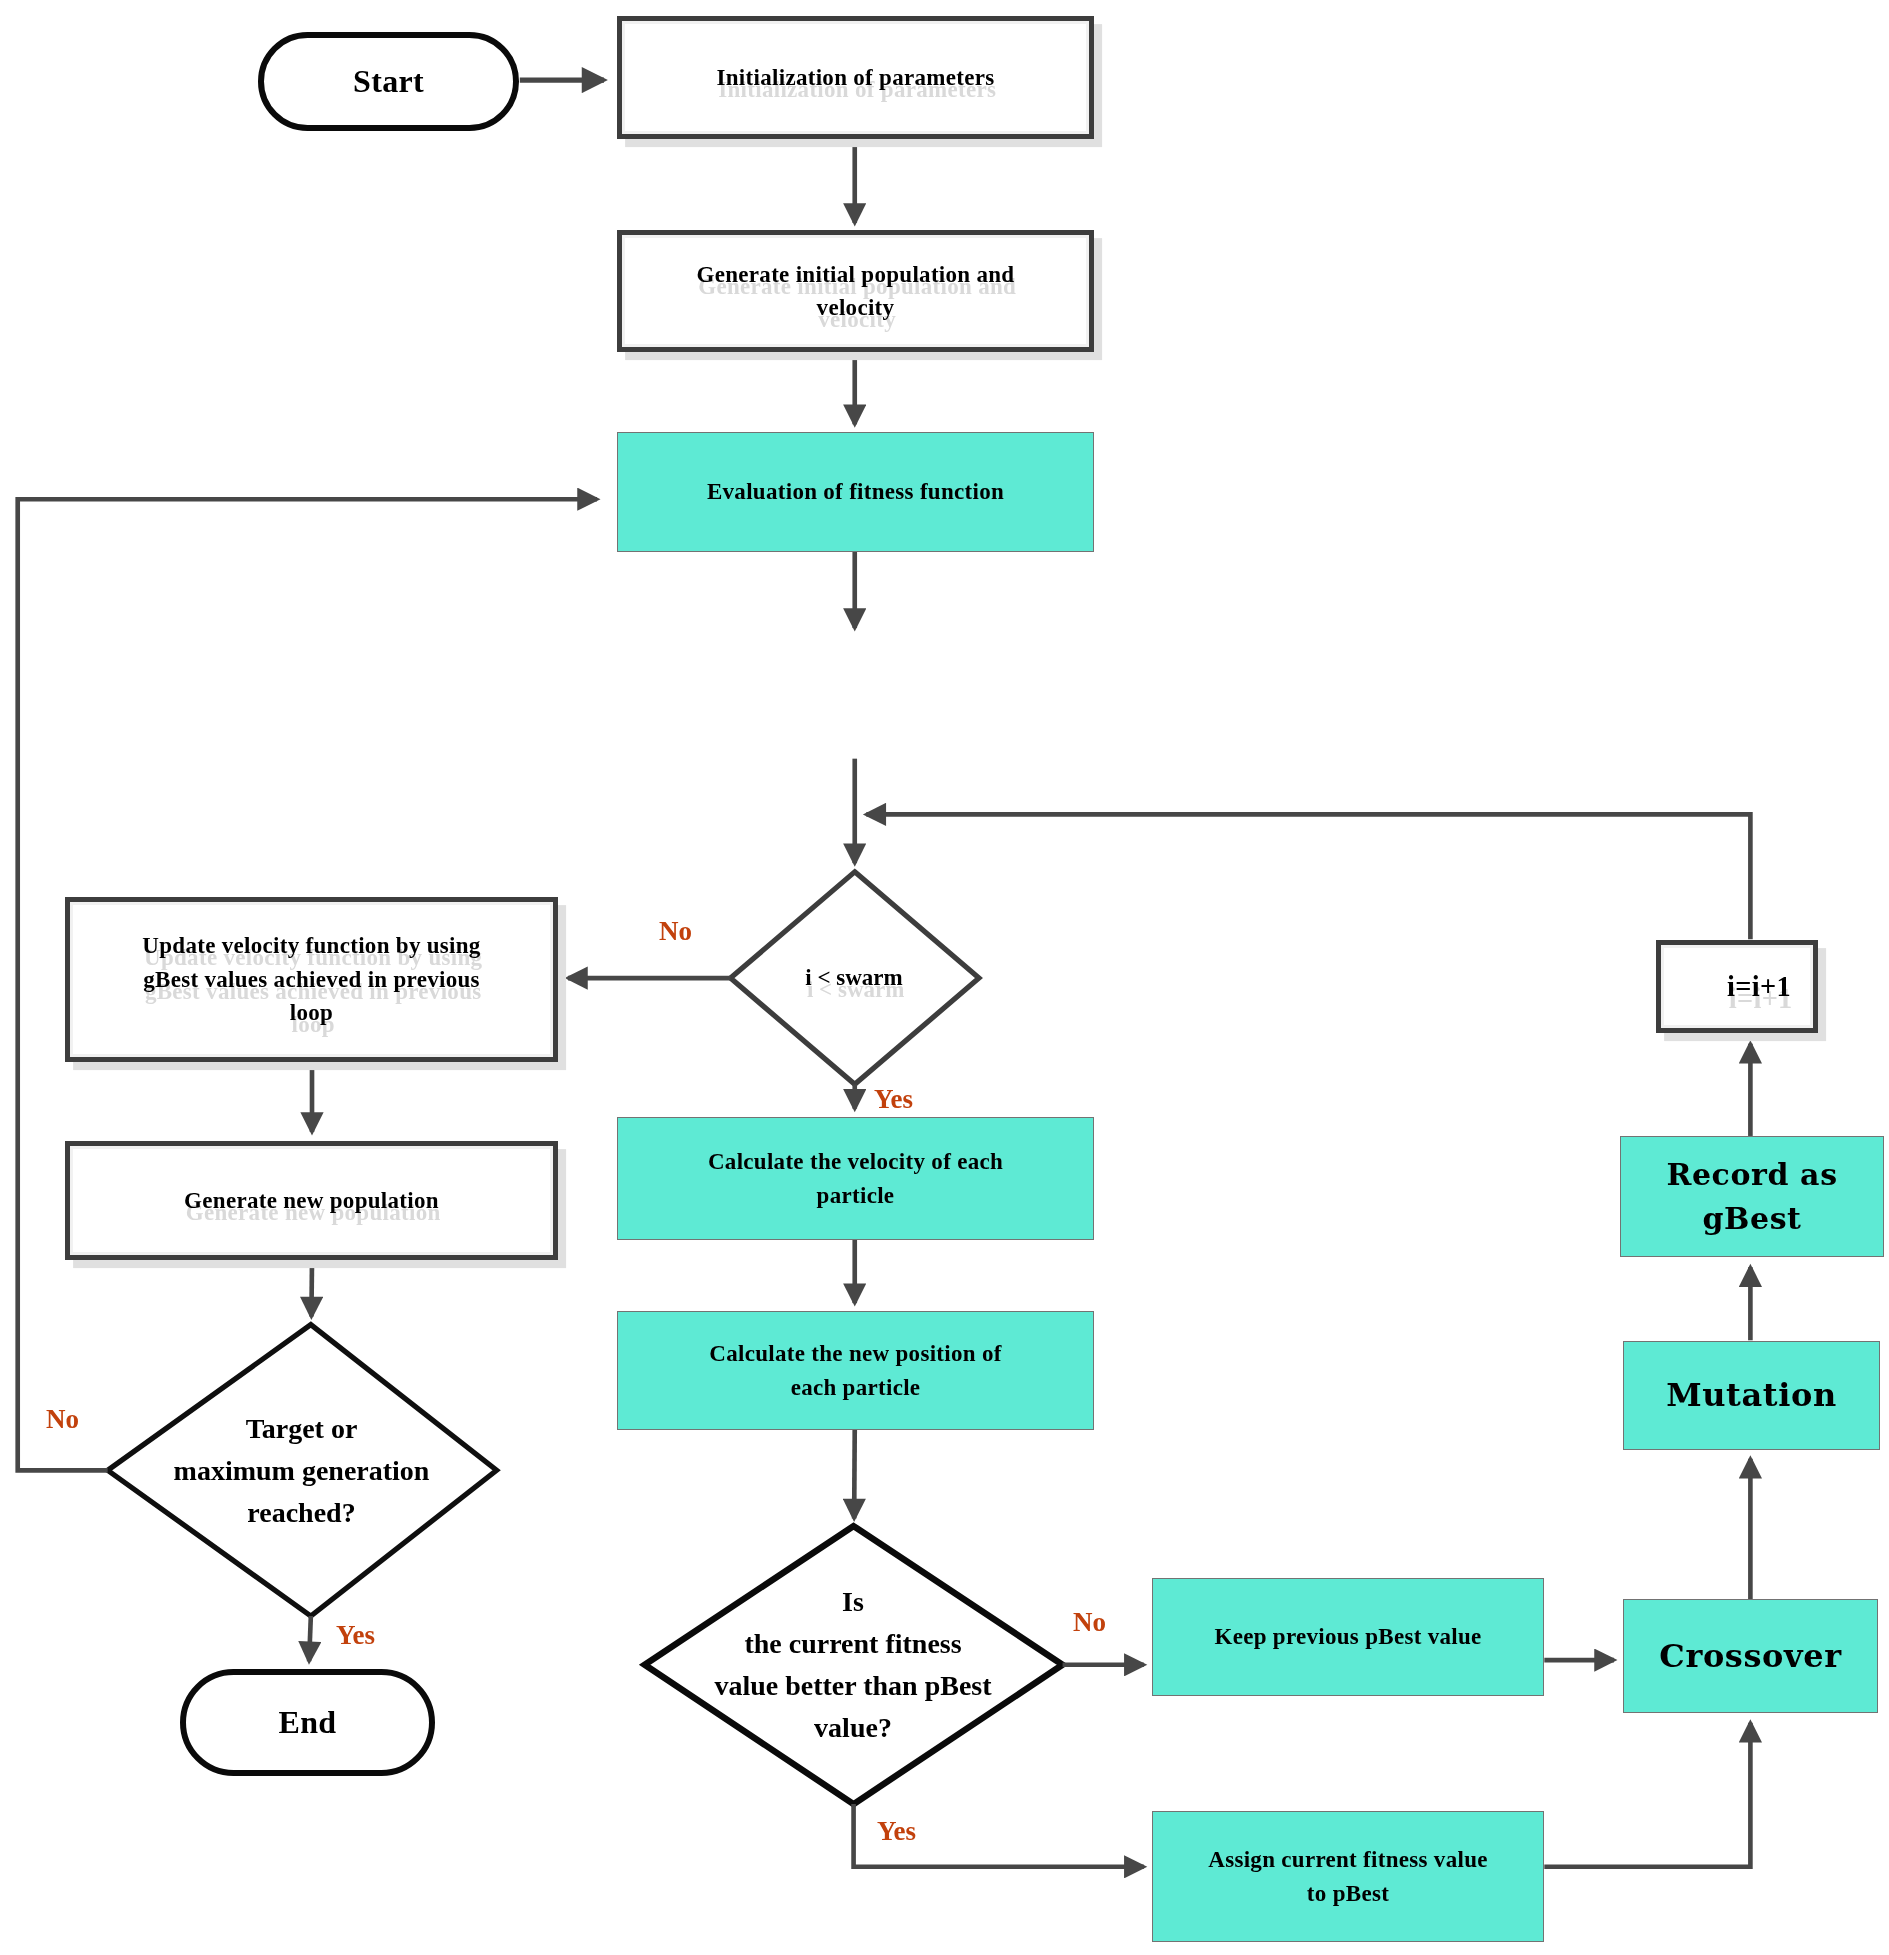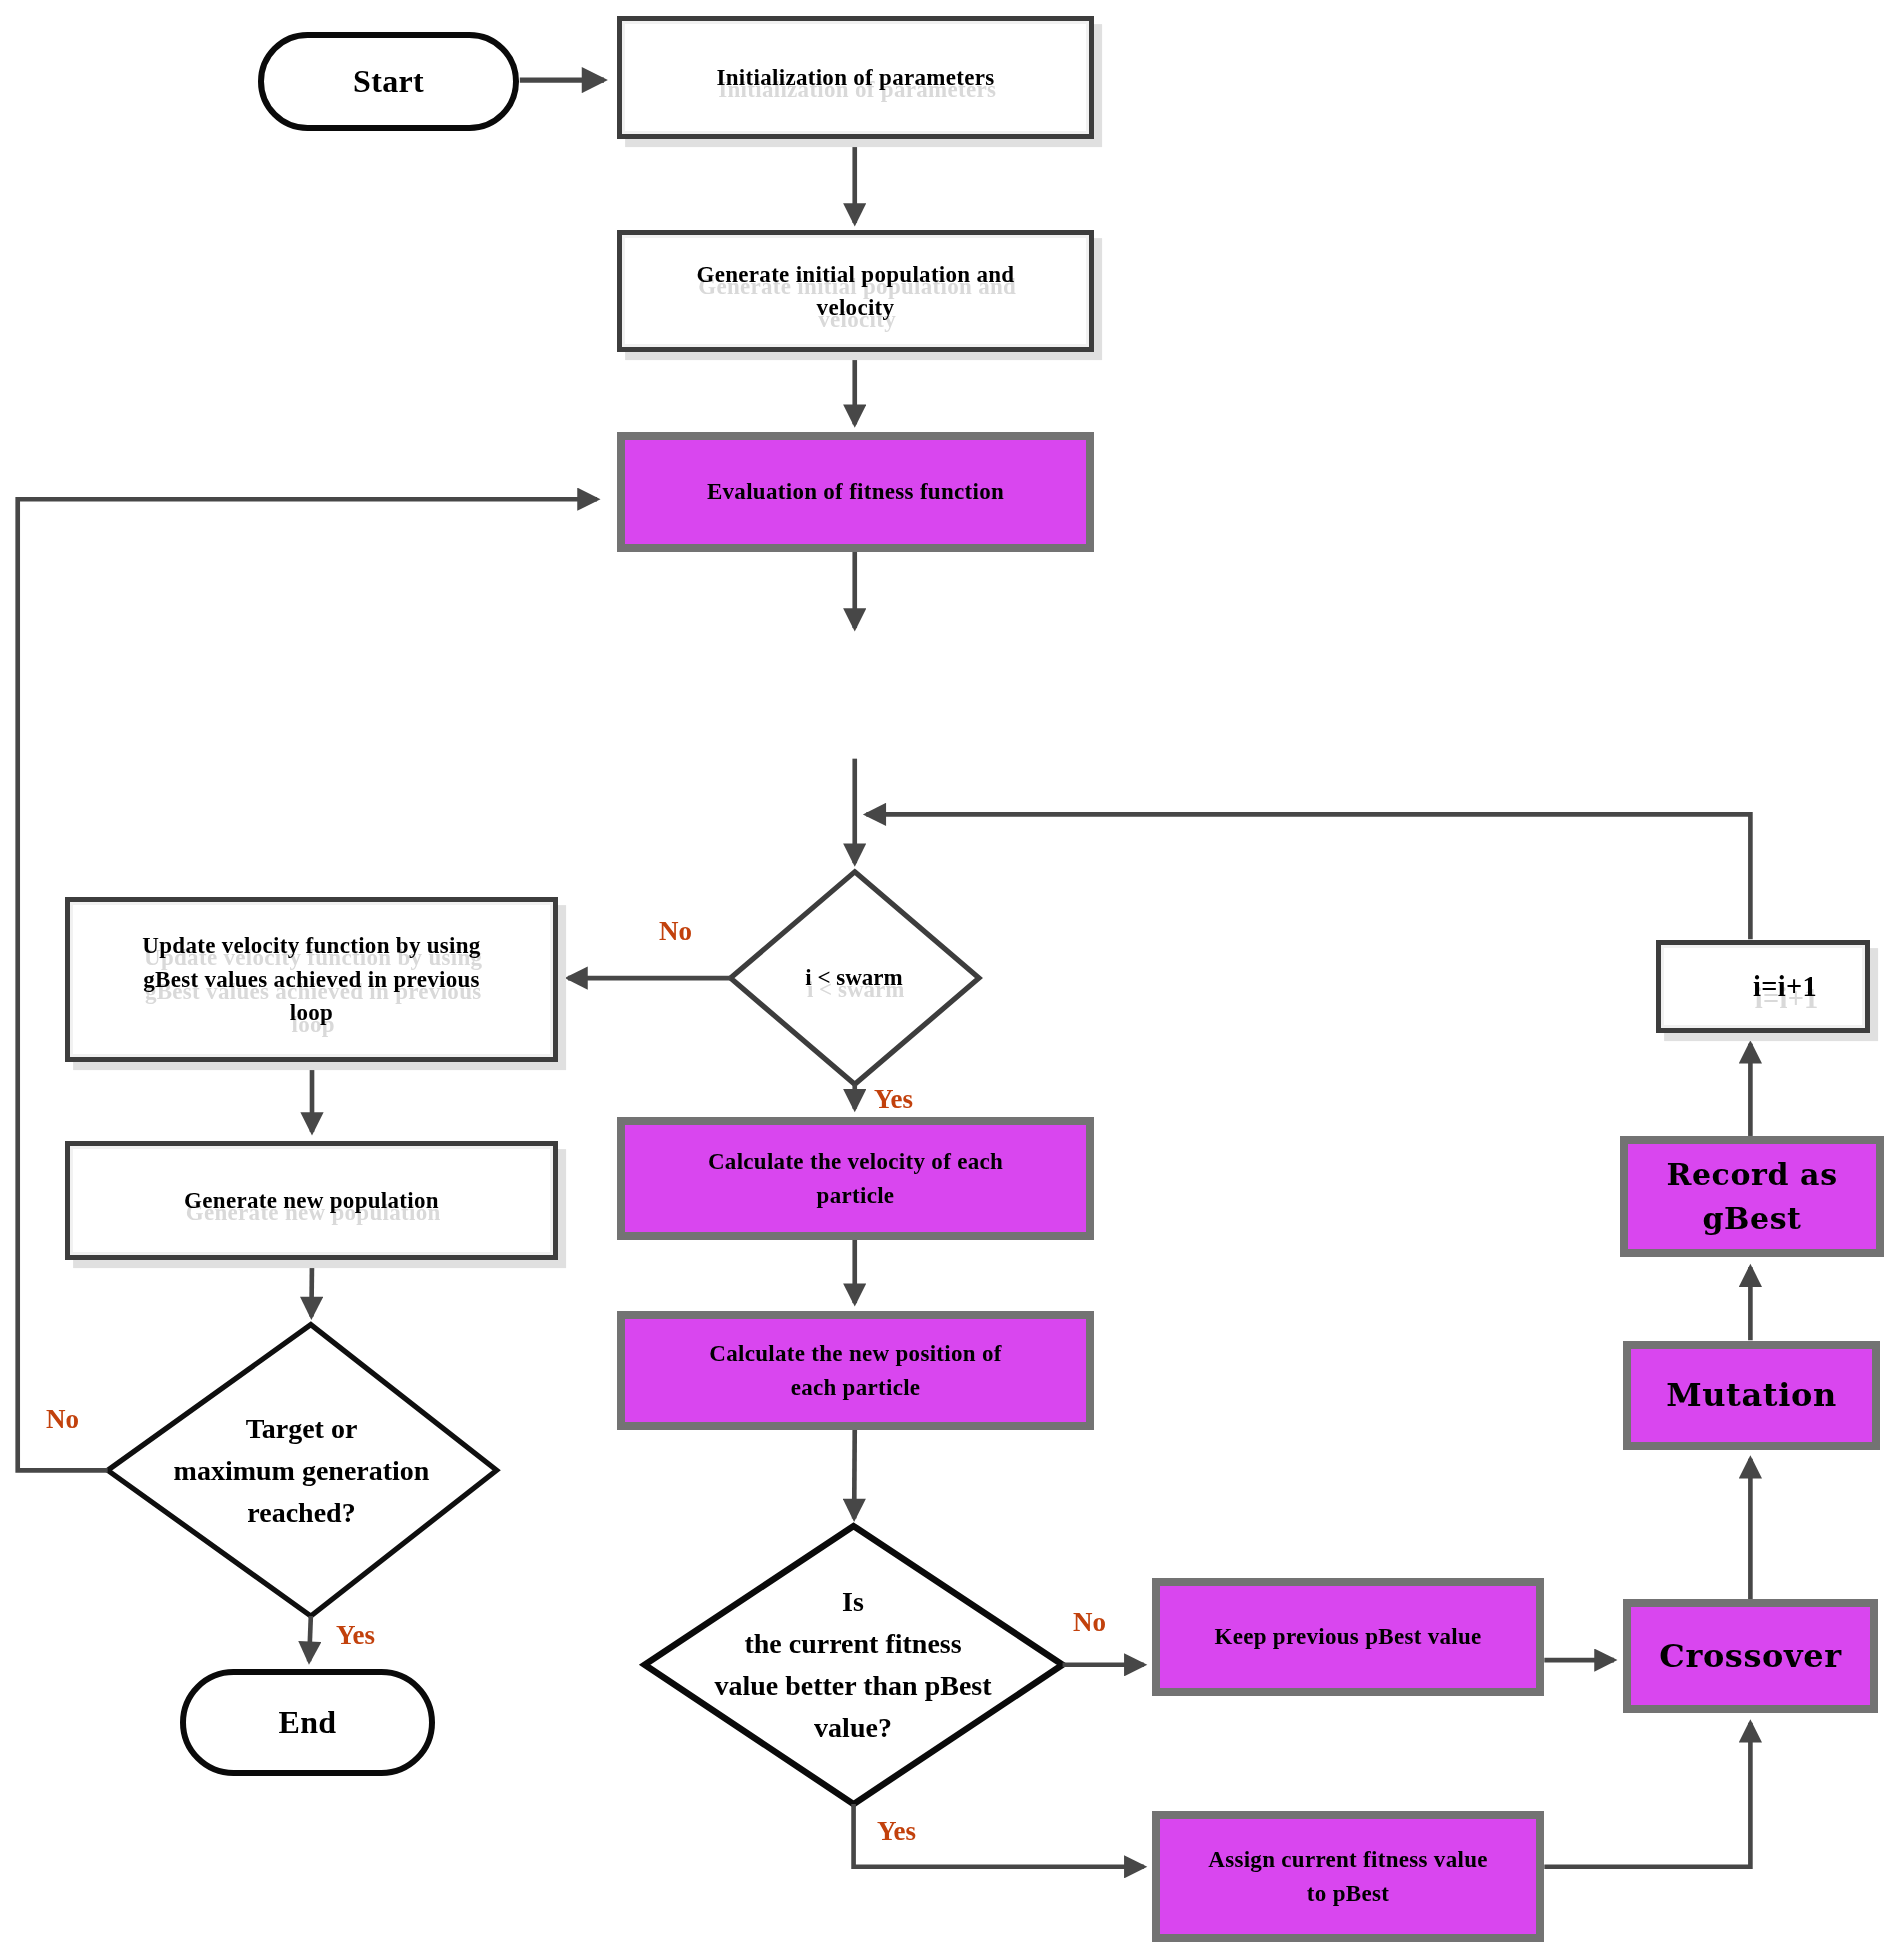--- a/index.html
+++ b/index.html
@@ -2,21 +2,21 @@
 <html style="font-size:9.3px"><head>
 <meta charset="utf-8">
 <style>
   html,body{margin:0;padding:0;background:#ffffff;}
   #canvas{position:relative;width:1890px;height:1955px;background:#ffffff;overflow:hidden;
           font-family:"Liberation Serif","DejaVu Serif",serif;}
   #wires{position:absolute;left:0;top:0;width:1890px;height:1955px;}
   .node{position:absolute;display:flex;align-items:center;justify-content:center;text-align:center;
         font-weight:bold;color:#000;white-space:pre-line;font-size:23px;line-height:1.45;
         box-sizing:border-box;letter-spacing:0.3px;}
-  .box-black{background:#d946ef;border:8px solid #737373;}
+  .box-black{background:#5eead4;border:1px solid #737373;}
   .box-gray{background:#fff;border:5.2px solid #3d3d3d;box-shadow:8.1px 8.1px 0 #e0e0e0,inset 0 0 0 2.9px #f1f1f1;}
   .terminator{background:#fff;border:6.4px solid #0a0a0a;border-radius:58px;font-size:32px;}
   .dlabel{position:absolute;display:flex;align-items:center;justify-content:center;text-align:center;
           font-weight:bold;color:#000;white-space:pre-line;font-size:27px;line-height:1.5;}
   .tshadow{text-shadow:1.7px 11.6px 0 #d9d9d9;}
   .big{font-size:32px;font-family:"DejaVu Serif","Liberation Serif",serif;letter-spacing:0.6px;}
   .elabel{position:absolute;font-weight:bold;font-size:27px;color:#c2410c;}
 </style>
 </head>
 <body>
@@ -101,21 +101,21 @@
   </div>
   <div class="node box-black big" style="left:1623px;top:1599px;width:255px;height:114px;">
     <span>Crossover</span>
   </div>
   <div class="node box-black big" style="left:1623px;top:1341px;width:257px;height:109px;">
     <span>Mutation</span>
   </div>
   <div class="node box-black big" style="left:1620px;top:1136px;width:264px;height:121px;font-size:30px;">
     <span>Record as gBest</span>
   </div>
-  <div class="node box-gray tshadow" style="left:1656px;top:940px;width:214px;height:93px;font-size:28.4px;padding-left:44px;">
+  <div class="node box-gray tshadow" style="left:1656px;top:940px;width:162px;height:93px;font-size:28.4px;padding-left:44px;">
     <span>i=i+1</span>
   </div>
 
   <div class="dlabel tshadow" style="left:730px;top:872px;width:248px;height:212px;font-size:23px;">
     <span>i &lt; swarm</span>
   </div>
   <div class="dlabel" style="left:107px;top:1325px;width:389px;height:291px;font-size:28px;">
     <span>Target  or
 maximum generation
 reached?</span>

